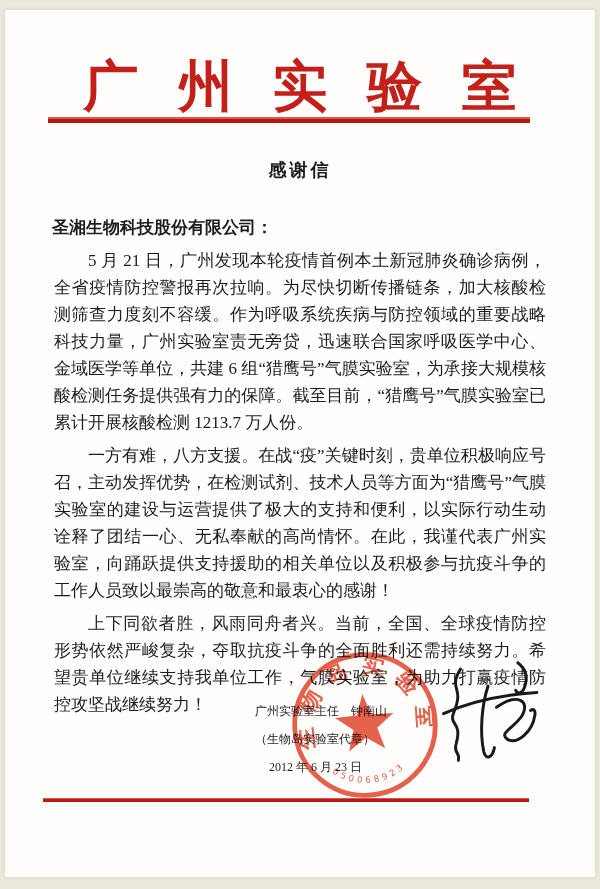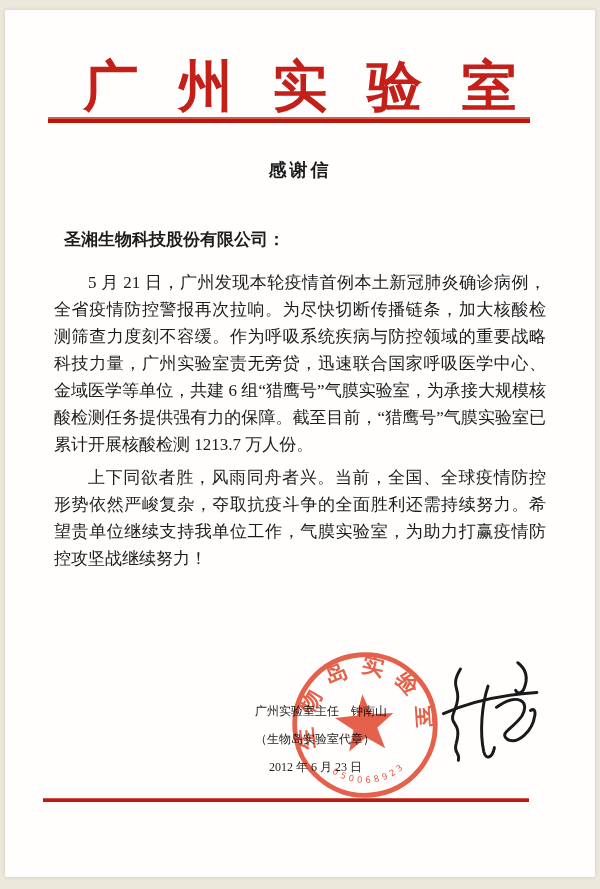--- a/index.html
+++ b/index.html
@@ -30,21 +30,21 @@
   .letter-title{
     position:absolute;top:148px;left:0;width:100%;
     text-align:center;font-size:18px;font-weight:bold;
     color:var(--ink,#1c1c1c);letter-spacing:3px;
   }
   .body-text{
     position:absolute;top:200px;left:43px;width:504px;
     font-size:17px;line-height:27px;color:var(--ink,#1c1c1c);
     text-align:justify;
   }
-  .salutation{font-weight:bold;margin:16px;}
+  .salutation{font-weight:bold;margin:4px;}
   .body-text p.para{margin:6px;text-indent:2em;}
   .sign-block{
     position:absolute;top:687px;left:250px;
     font-size:12px;line-height:28px;color:var(--ink,#1c1c1c);
     white-space:nowrap;
   }
   .sign-block .date-line{padding-left:14px;}
   .seal{
     position:absolute;top:638px;left:283px;width:154px;height:154px;
     opacity:.85;mix-blend-mode:multiply;
@@ -78,20 +78,21 @@
 
   <div class="letterhead">广州实验室</div>
 
   <div class="rule-top"></div>
 
   <div class="letter-title">感谢信</div>
 
   <div class="body-text">
     <p class="salutation">圣湘生物科技股份有限公司：</p>
     <p class="para">5 月 21 日，广州发现本轮疫情首例本土新冠肺炎确诊病例，全省疫情防控警报再次拉响。为尽快切断传播链条，加大核酸检测筛查力度刻不容缓。作为呼吸系统疾病与防控领域的重要战略科技力量，广州实验室责无旁贷，迅速联合国家呼吸医学中心、金域医学等单位，共建 6 组“猎鹰号”气膜实验室，为承接大规模核酸检测任务提供强有力的保障。截至目前，“猎鹰号”气膜实验室已累计开展核酸检测 1213.7 万人份。</p>
+    <p class="para">一方有难，八方支援。在战“疫”关键时刻，贵单位积极响应号召，主动发挥优势，在检测试剂、技术人员等方面为“猎鹰号”气膜实验室的建设与运营提供了极大的支持和便利，以实际行动生动诠释了团结一心、无私奉献的高尚情怀。在此，我谨代表广州实验室，向踊跃提供支持援助的相关单位以及积极参与抗疫斗争的工作人员致以最崇高的敬意和最衷心的感谢！</p>
     <p class="para">上下同欲者胜，风雨同舟者兴。当前，全国、全球疫情防控形势依然严峻复杂，夺取抗疫斗争的全面胜利还需持续努力。希望贵单位继续支持我单位工作，气膜实验室，为助力打赢疫情防控攻坚战继续努力！</p>
   </div>
 
   <div class="sign-block">
     <div>广州实验室主任　钟南山</div>
     <div>（生物岛实验室代章）</div>
     <div class="date-line">2012 年 6 月 23 日</div>
   </div>
 
   <div class="seal">

